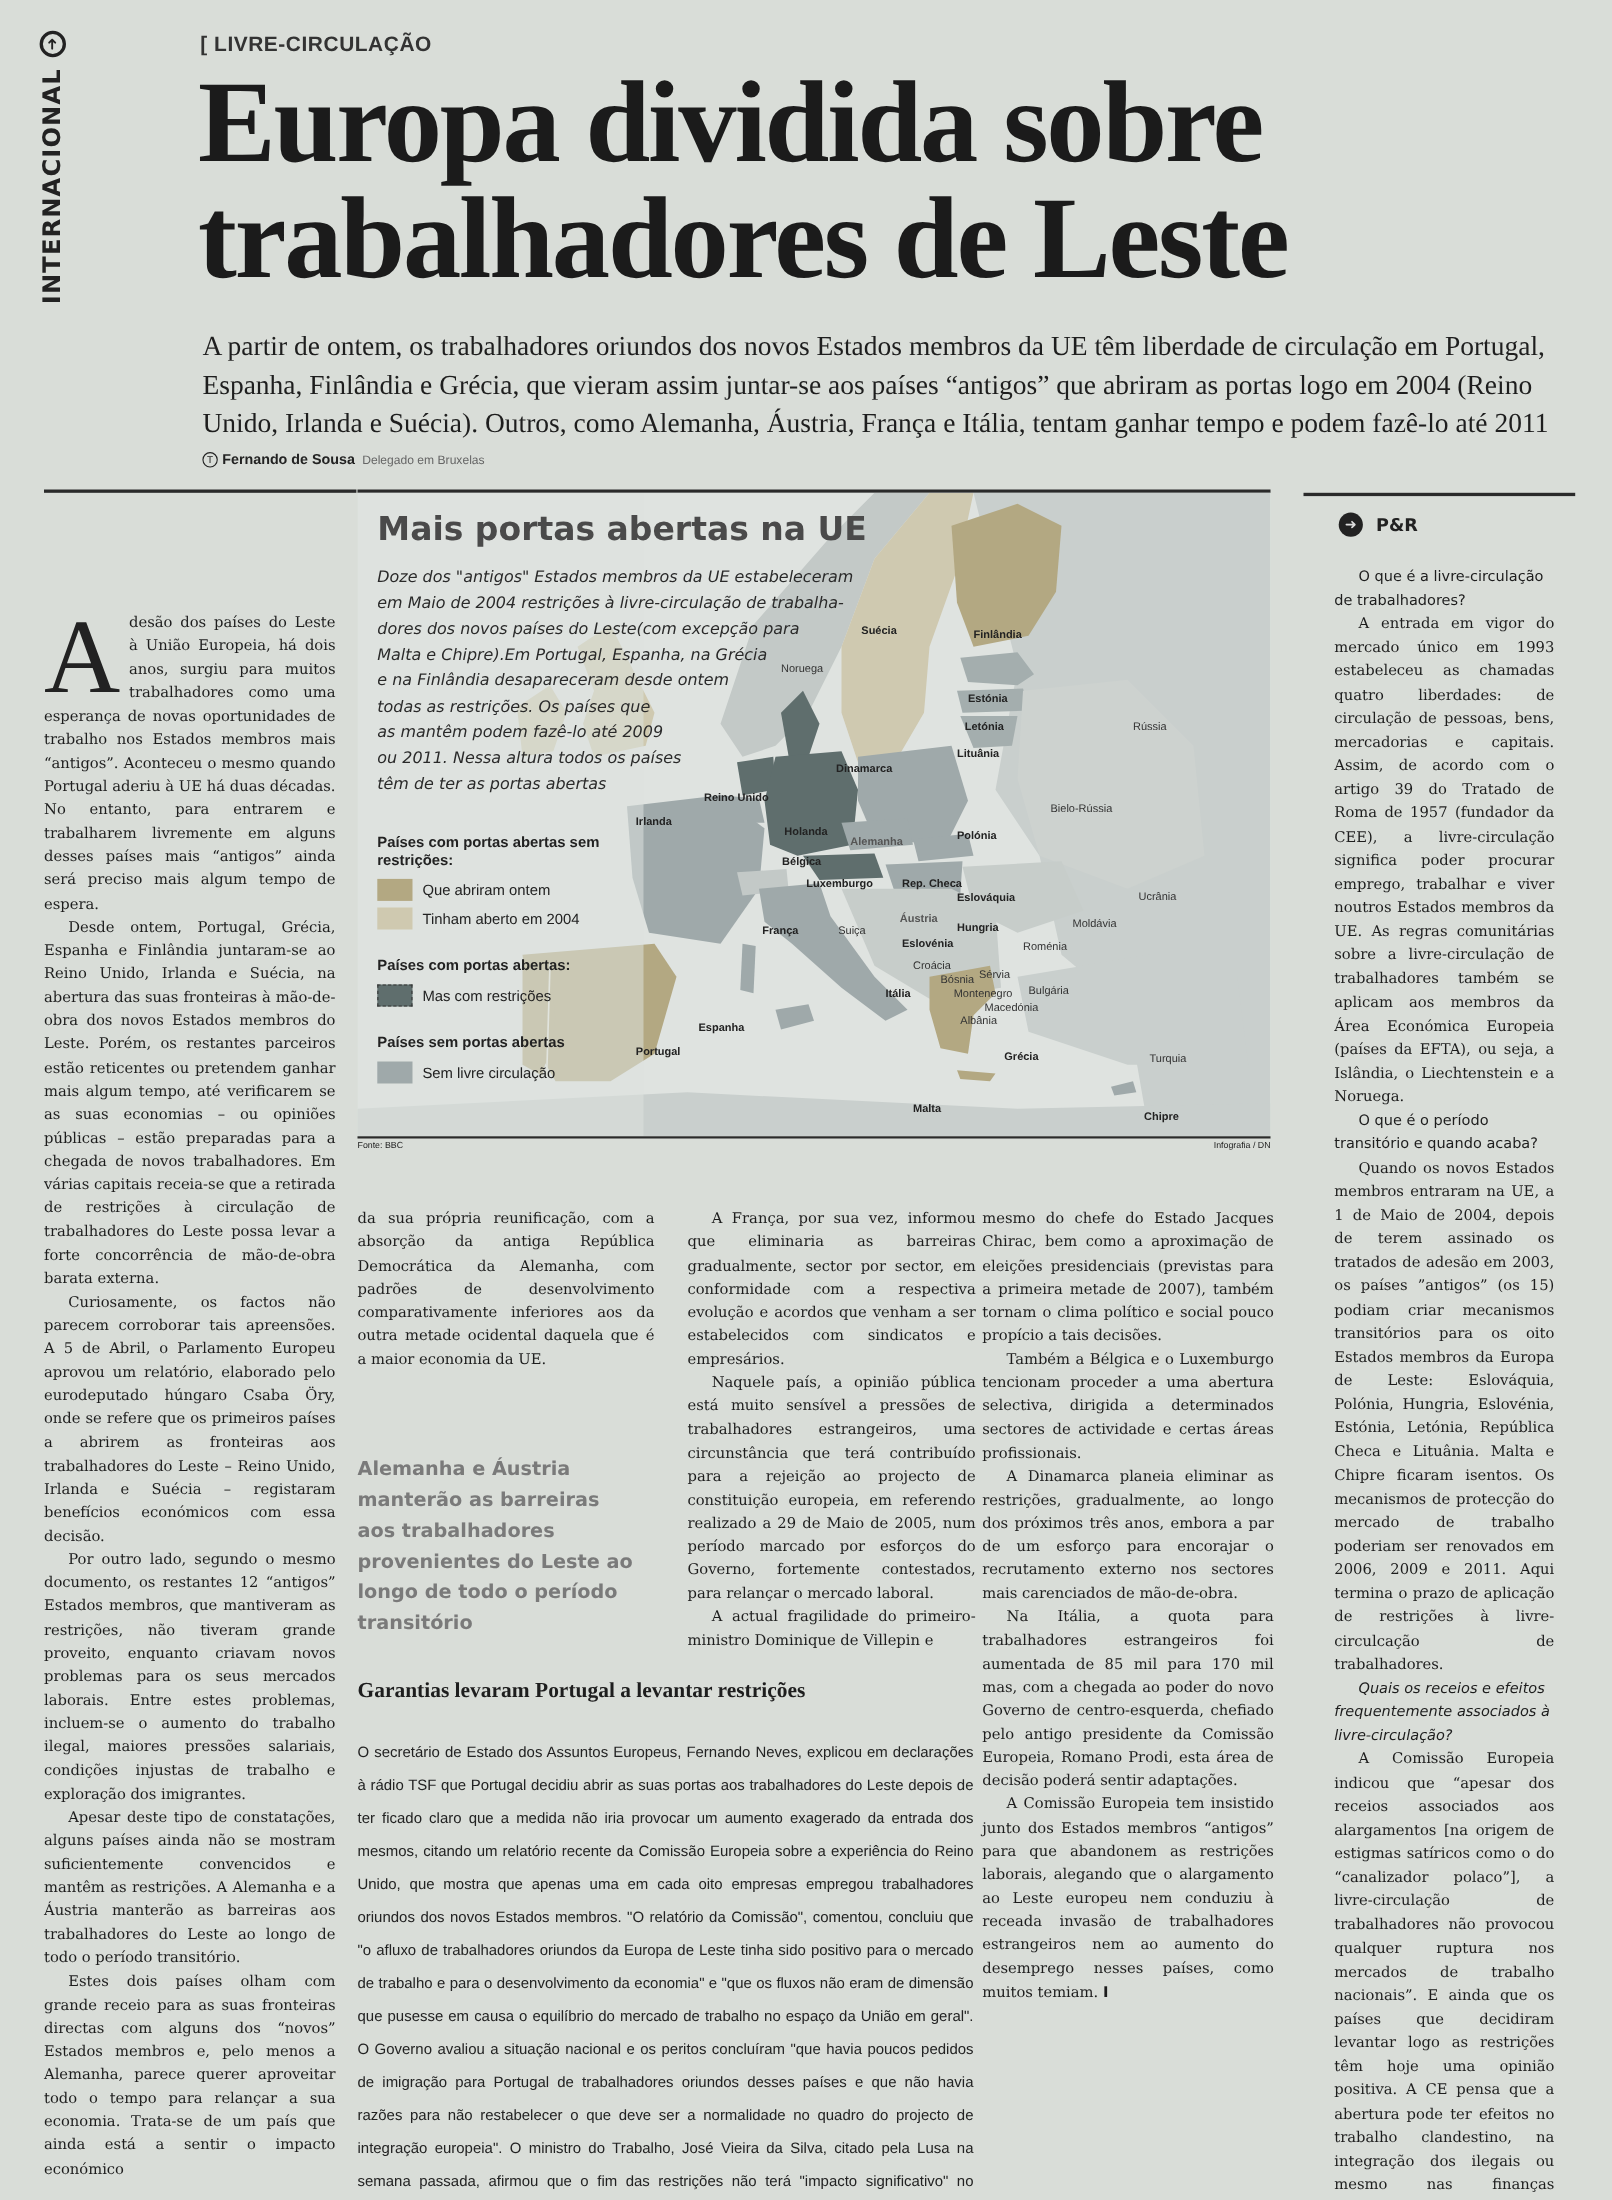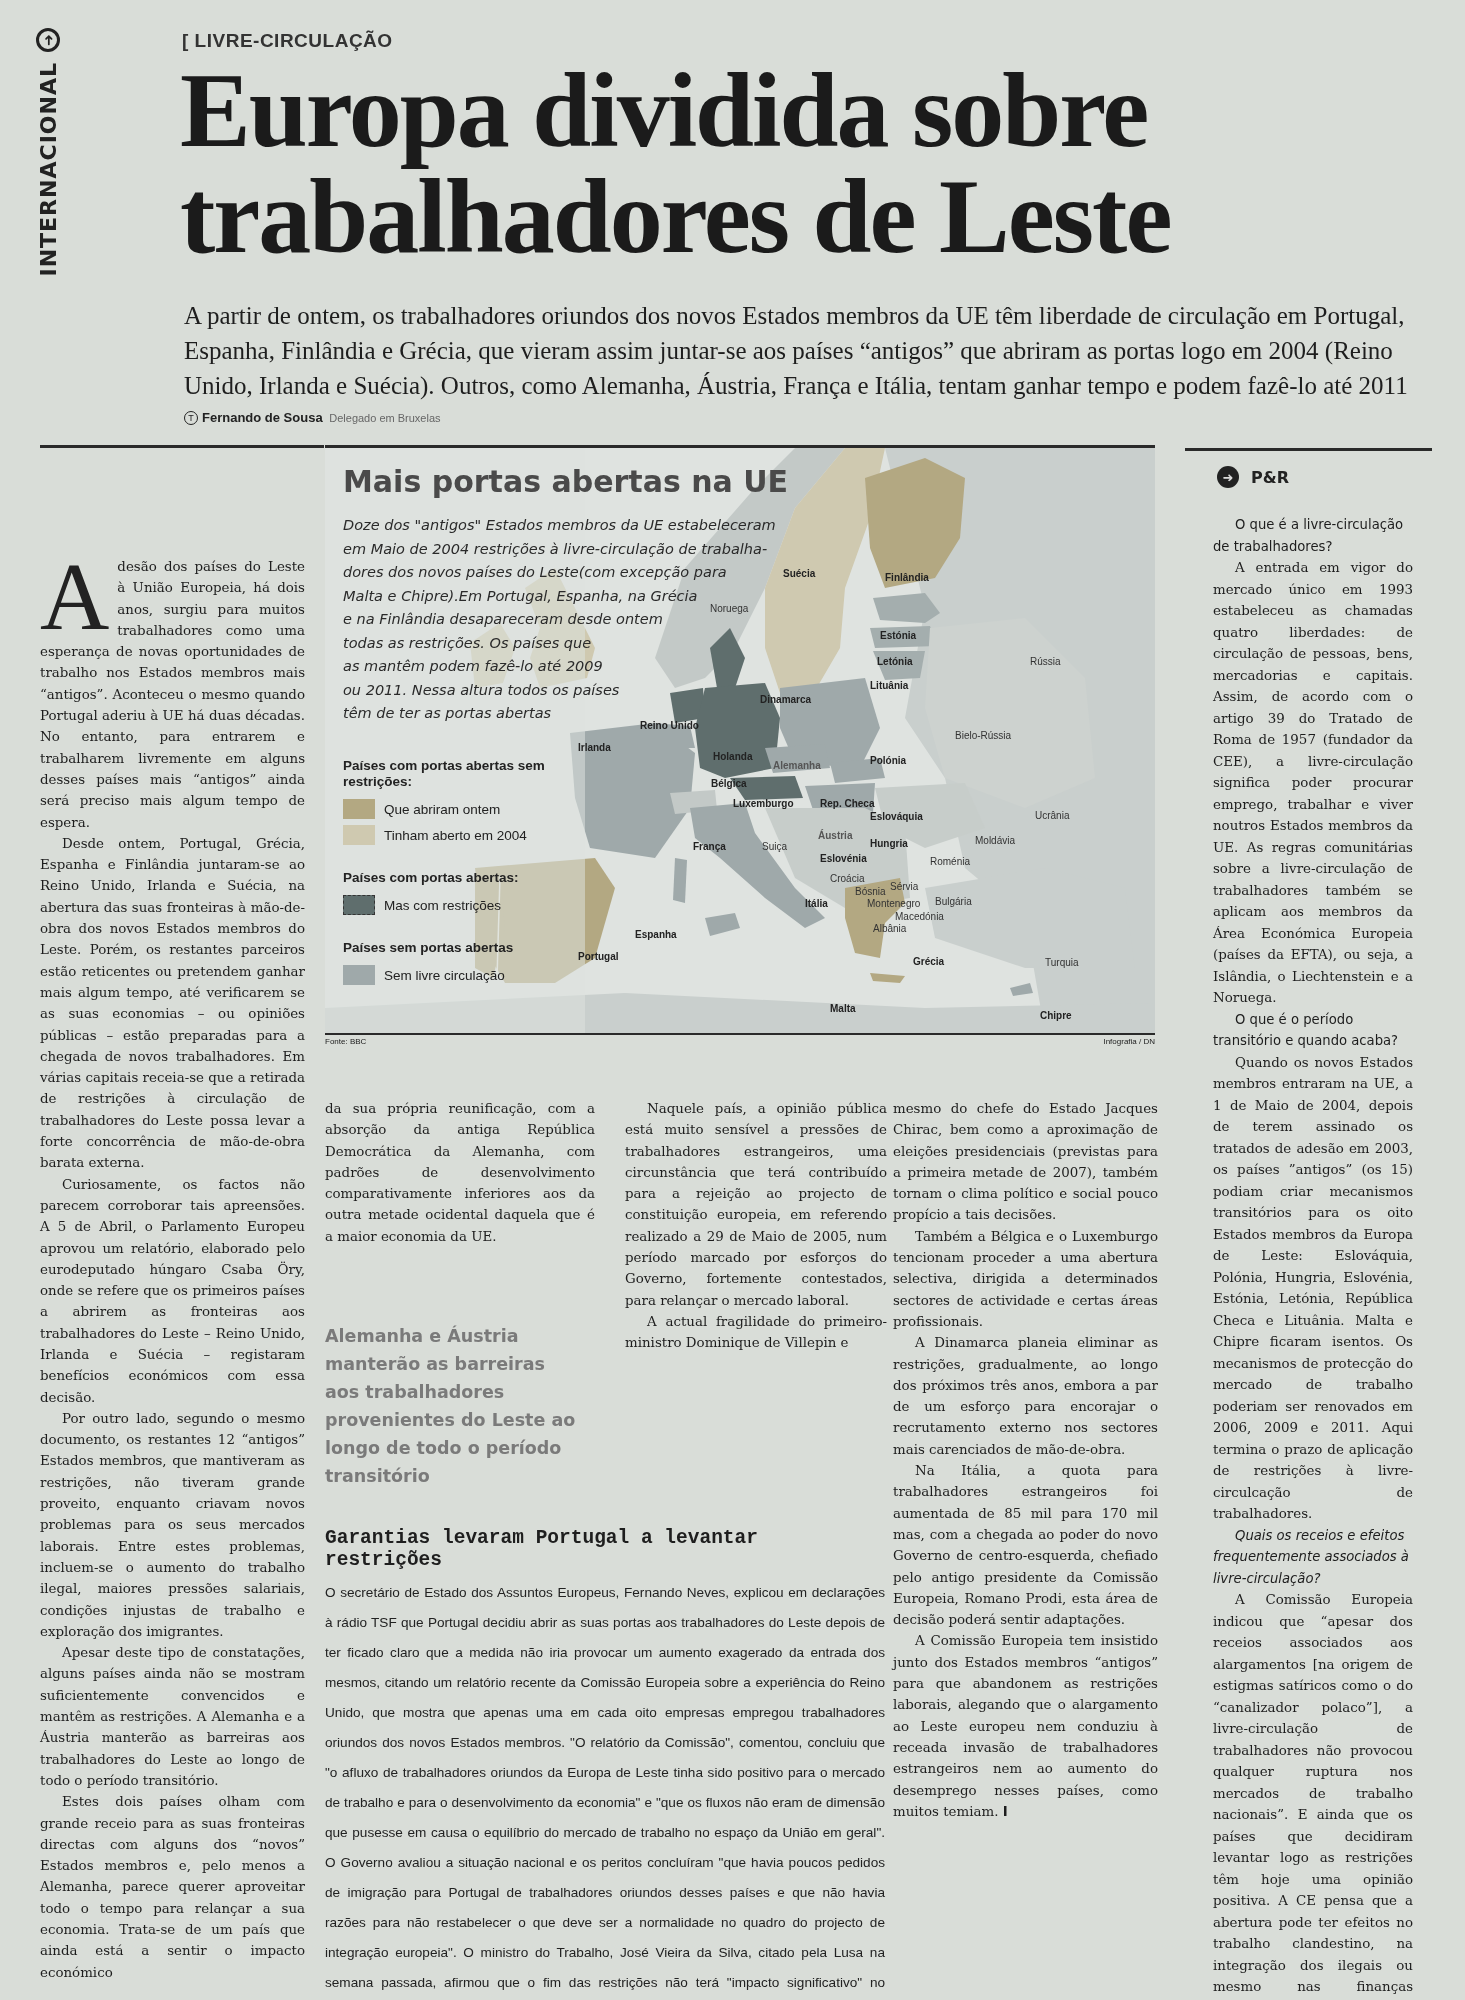--- a/index.html
+++ b/index.html
@@ -107,21 +107,21 @@
   }
 
   .pull-quote {
     left: 325px; top: 1322px; width: 260px;
     font-family: "DejaVu Sans", sans-serif; font-weight: bold; font-size: 17.5px; line-height: 28px;
     color: #7a7a7a;
   }
 
   .box-title {
     left: 325px; top: 1527px; width: 560px;
-    font-family: Liberation Mono, monospace; font-weight: bold; font-size: 19.5px; color: #1e1e1e;
+    font-family: Liberation Serif, serif; font-weight: bold; font-size: 19.5px; color: #1e1e1e;
   }
   .box-text {
     left: 325px; top: 1578px; width: 560px;
     font-family: "Liberation Sans", sans-serif; font-size: 13.6px; line-height: 30px; color: #222;
     text-align: justify;
   }
 
   
   .sidebar-head { left: 1217px; top: 466px; display: flex; align-items: center; }
   .sidebar-arrow {
@@ -334,20 +334,21 @@
   <p>Estes dois países olham com grande receio para as suas fronteiras directas com alguns dos “novos” Estados membros e, pelo menos a Alemanha, parece querer aproveitar todo o tempo para relançar a sua economia. Trata-se de um país que ainda está a sentir o impacto económico</p>
 </div>
 
 <div class="abs col" style="left:325px; top:1098px; width:270px;">
   <p class="noindent">da sua própria reunificação, com a absorção da antiga República Democrática da Alemanha, com padrões de desenvolvimento comparativamente inferiores aos da outra metade ocidental daquela que é a maior economia da UE.</p>
 </div>
 
 <div class="abs pull-quote">Alemanha e Áustria manterão as barreiras aos trabalhadores provenientes do Leste ao longo de todo o período transitório</div>
 
 <div class="abs col" style="left:625px; top:1098px; width:262px;">
+  <p>A França, por sua vez, informou que eliminaria as barreiras gradualmente, sector por sector, em conformidade com a respectiva evolução e acordos que venham a ser estabelecidos com sindicatos e empresários.</p>
   <p>Naquele país, a opinião pública está muito sensível a pressões de trabalhadores estrangeiros, uma circunstância que terá contribuído para a rejeição ao projecto de constituição europeia, em referendo realizado a 29 de Maio de 2005, num período marcado por esforços do Governo, fortemente contestados, para relançar o mercado laboral.</p>
   <p>A actual fragilidade do primeiro-ministro Dominique de Villepin e</p>
 </div>
 
 <div class="abs col" style="left:893px; top:1098px; width:265px;">
   <p class="noindent">mesmo do chefe do Estado Jacques Chirac, bem como a aproximação de eleições presidenciais (previstas para a primeira metade de 2007), também tornam o clima político e social pouco propício a tais decisões.</p>
   <p>Também a Bélgica e o Luxemburgo tencionam proceder a uma abertura selectiva, dirigida a determinados sectores de actividade e certas áreas profissionais.</p>
   <p>A Dinamarca planeia eliminar as restrições, gradualmente, ao longo dos próximos três anos, embora a par de um esforço para encorajar o recrutamento externo nos sectores mais carenciados de mão-de-obra.</p>
   <p>Na Itália, a quota para trabalhadores estrangeiros foi aumentada de 85 mil para 170 mil mas, com a chegada ao poder do novo Governo de centro-esquerda, chefiado pelo antigo presidente da Comissão Europeia, Romano Prodi, esta área de decisão poderá sentir adaptações.</p>
   <p><span>A Comissão Europeia tem insistido junto dos Estados membros “antigos” para que abandonem as restrições laborais, alegando que o alargamento ao Leste europeu nem conduziu à receada invasão de trabalhadores estrangeiros nem ao aumento do desemprego nesses países, como muitos temiam.</span> <span class="endmark">I</span></p>

